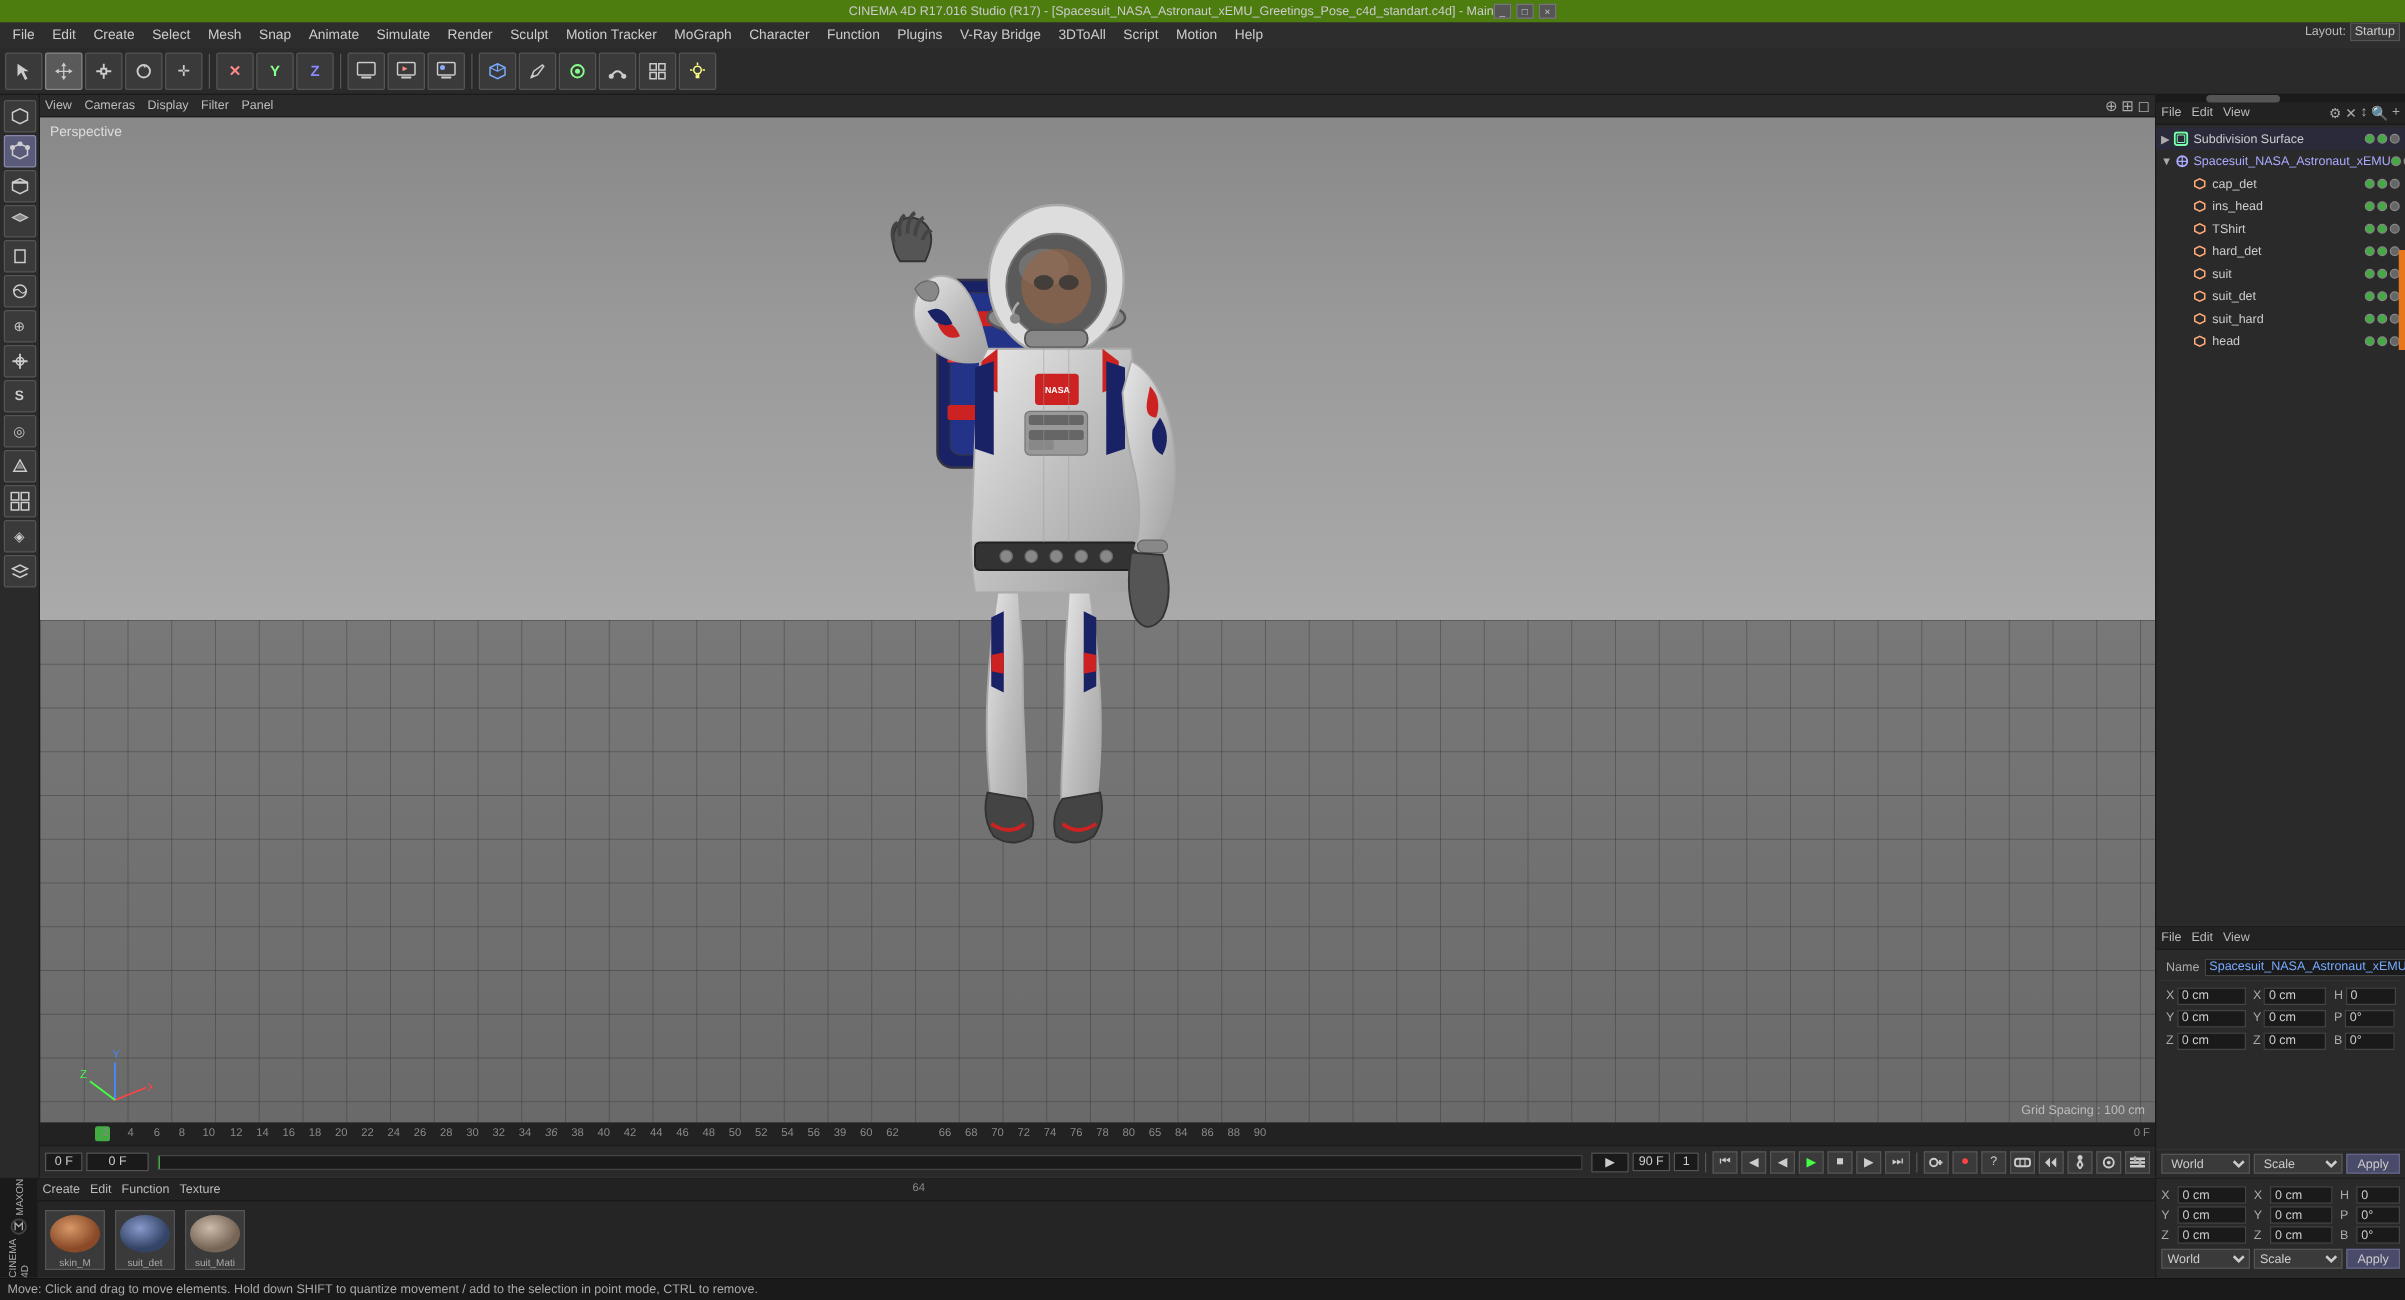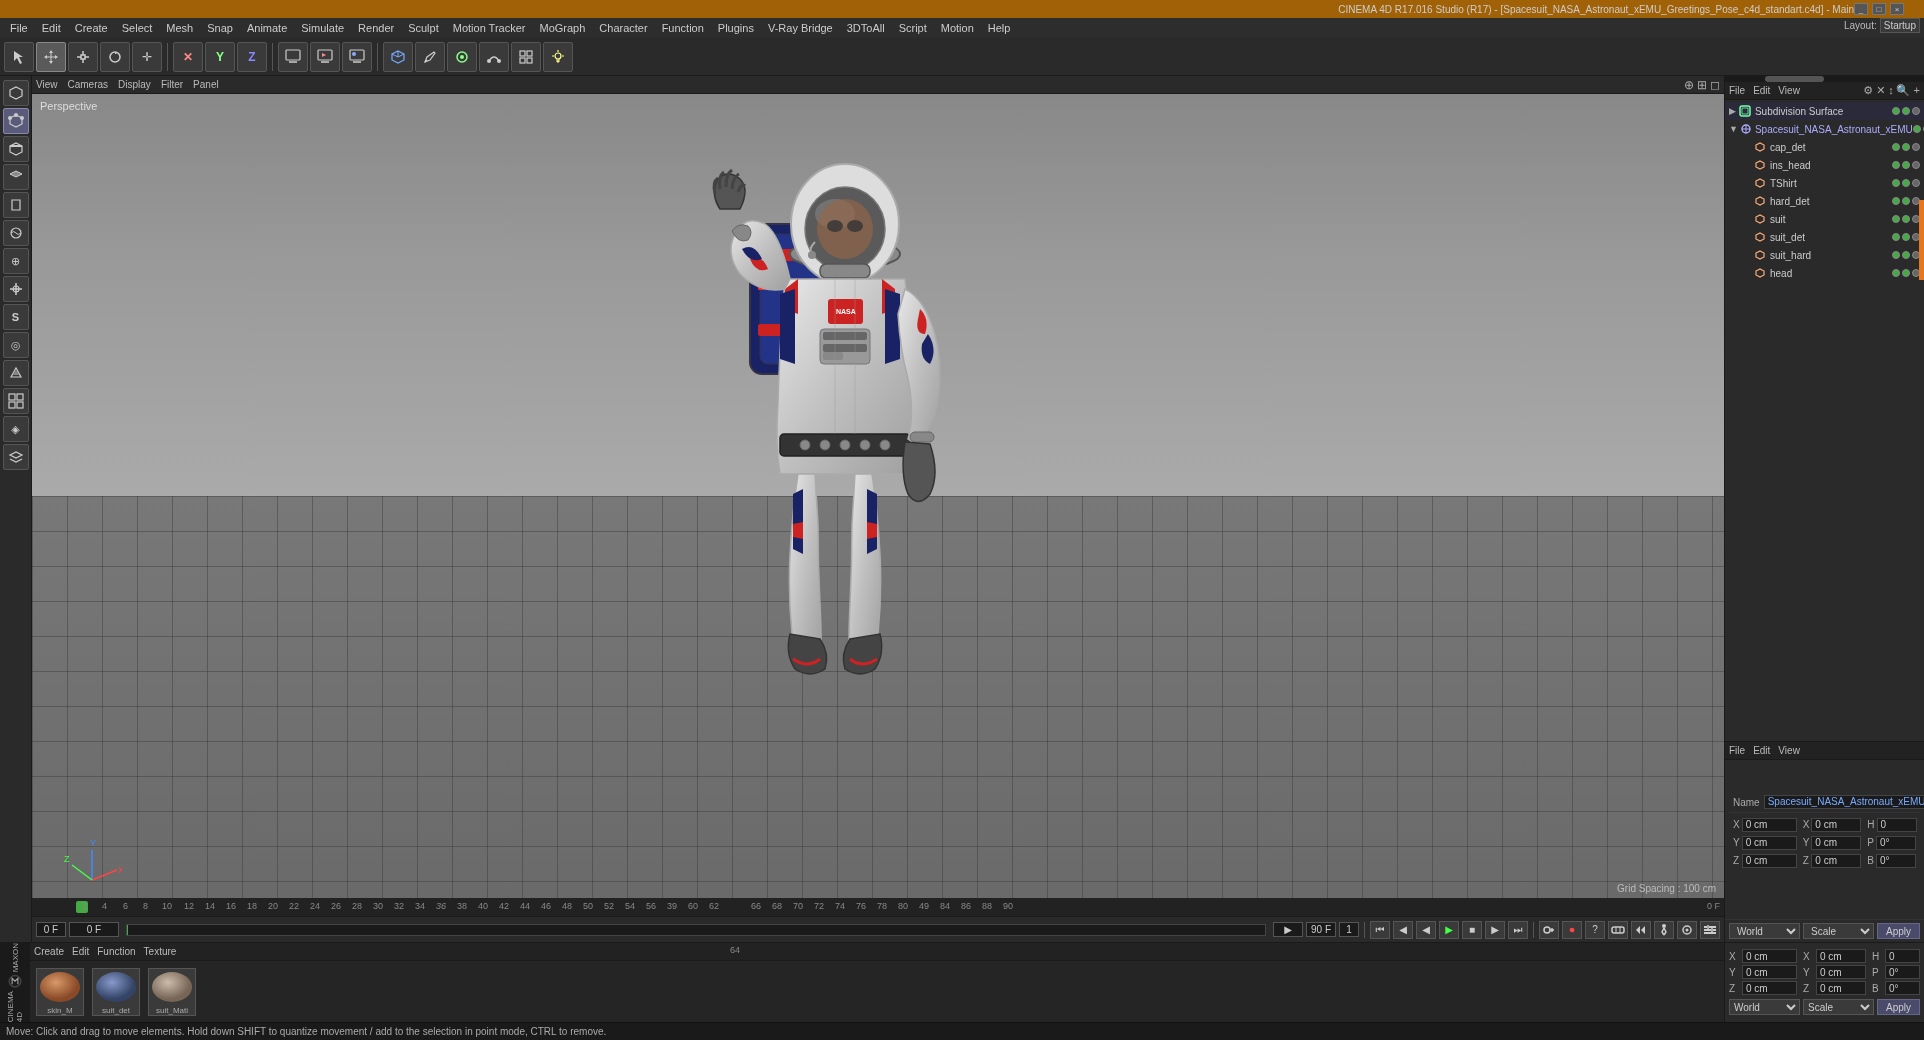--- a/index.html
+++ b/index.html
@@ -11,25 +11,25 @@
       font-size: 11px;
       color: #ccc;
       overflow: hidden;
       user-select: none;
     }
 
     
     #title-bar {
       width: 100%;
       height: 18px;
-      background: #a16207;
-      display: flex;
-      align-items: center;
-      justify-content: flex-end;
-      padding: 0 20px;
+      background: #4d7c0f;
+      display: flex;
+      align-items: center;
+      justify-content: center;
+      padding: 0 2px;
       color: #aaa;
       font-size: 10px;
     }
     #title-bar .title-text { color: #ccc; font-size: 10px; }
     #title-bar .win-controls { display: flex; gap: 4px; }
     #title-bar .win-btn {
       width: 14px; height: 12px;
       background: #555; border: 1px solid #777;
       display: flex; align-items: center; justify-content: center;
       font-size: 8px; cursor: pointer; color: #ccc;
@@ -324,21 +324,20 @@
       padding: 0 4px;
       gap: 8px;
       border-bottom: 1px solid #1a1a1a;
     }
     .attr-menu { color: #bbb; font-size: 10px; cursor: pointer; }
 
     #attr-content {
       flex: 1;
       padding: 4px;
       overflow-y: auto;
-      margin-top: 28px;
     }
 
     #attr-name-row {
       padding: 3px 4px;
       display: flex;
       align-items: center;
       gap: 4px;
       border-bottom: 1px solid #333;
     }
     .attr-name-label { color: #aaa; font-size: 10px; }
@@ -1008,21 +1007,21 @@
       <span class="tl-num" style="left:677px;">62</span>
       <span class="tl-num" style="left:698px;margin-top:44px;">64</span>
       <span class="tl-num" style="left:719px;">66</span>
       <span class="tl-num" style="left:740px;">68</span>
       <span class="tl-num" style="left:761px;">70</span>
       <span class="tl-num" style="left:782px;">72</span>
       <span class="tl-num" style="left:803px;">74</span>
       <span class="tl-num" style="left:824px;">76</span>
       <span class="tl-num" style="left:845px;">78</span>
       <span class="tl-num" style="left:866px;">80</span>
-      <span class="tl-num" style="left:887px;">49</span>
+      <span class="tl-num" style="left:887px;">65</span>
       <span class="tl-num" style="left:908px;">84</span>
       <span class="tl-num" style="left:929px;">86</span>
       <span class="tl-num" style="left:950px;">88</span>
       <span class="tl-num" style="left:971px;">90</span>
       <span class="tl-num" style="right:4px;">0 F</span>
     </div>
 
     <div id="playback-controls">
       <div class="frame-display">0 F</div>
       <div class="frame-display" style="min-width:50px;">0 F</div>

